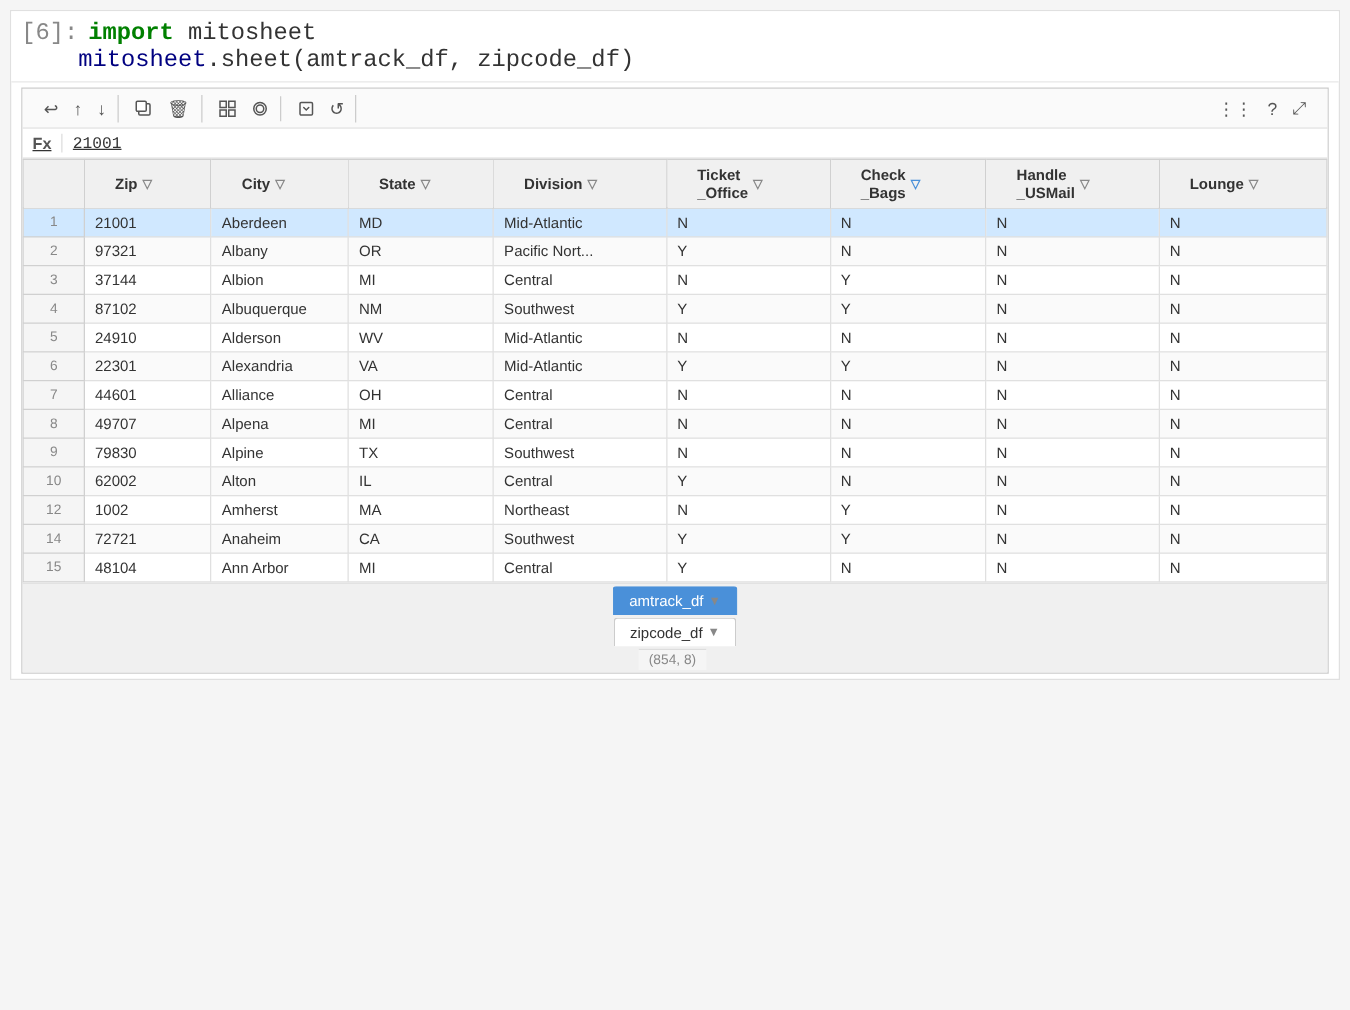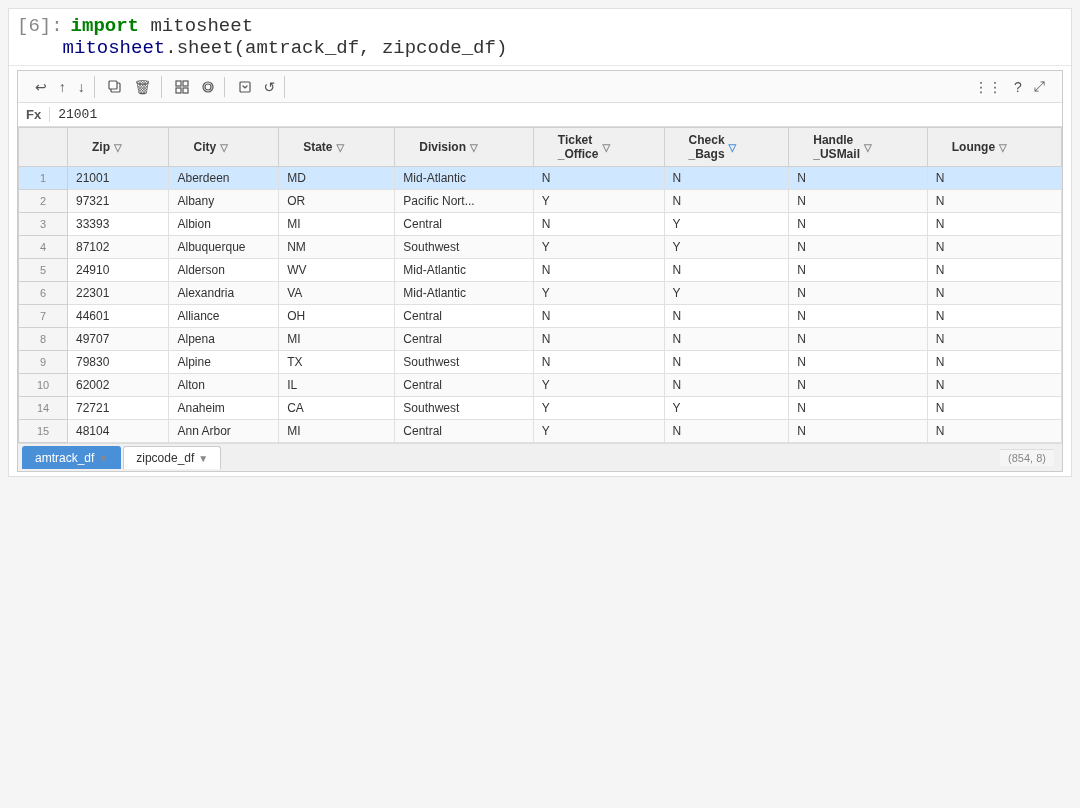--- a/index.html
+++ b/index.html
@@ -75,20 +75,21 @@
       justify-content: center;
     }
 
     .formula-bar {
       display: flex;
       align-items: center;
       padding: 4px 8px;
       border-bottom: 1px solid #ddd;
       background: #fff;
       gap: 8px;
+      text-decoration: underline;
     }
 
     .fx-label {
       font-weight: bold;
       color: #555;
       font-size: 13px;
       border-right: 1px solid #ddd;
       padding-right: 8px;
     }
 
@@ -172,20 +173,21 @@
       background: #d0e8ff !important;
     }
 
     .tab-bar {
       display: flex;
       align-items: center;
       padding: 2px 4px;
       background: #f0f0f0;
       border-top: 1px solid #ddd;
       gap: 2px;
+      flex-direction: column;
     }
 
     .tab {
       padding: 4px 12px;
       border: 1px solid #ccc;
       border-bottom: none;
       border-radius: 3px 3px 0 0;
       background: #fff;
       cursor: pointer;
       font-size: 12px;
@@ -352,21 +354,21 @@
               <td>Albany</td>
               <td>OR</td>
               <td>Pacific Nort...</td>
               <td>Y</td>
               <td>N</td>
               <td>N</td>
               <td>N</td>
             </tr>
             <tr>
               <td class="row-num">3</td>
-              <td>33393</td>
+              <td>37144</td>
               <td>Albion</td>
               <td>MI</td>
               <td>Central</td>
               <td>N</td>
               <td>Y</td>
               <td>N</td>
               <td>N</td>
             </tr>
             <tr>
               <td class="row-num">4</td>
@@ -439,20 +441,31 @@
               <td>62002</td>
               <td>Alton</td>
               <td>IL</td>
               <td>Central</td>
               <td>Y</td>
               <td>N</td>
               <td>N</td>
               <td>N</td>
             </tr>
             <tr>
+              <td class="row-num">12</td>
+              <td>1002</td>
+              <td>Amherst</td>
+              <td>MA</td>
+              <td>Northeast</td>
+              <td>N</td>
+              <td>Y</td>
+              <td>N</td>
+              <td>N</td>
+            </tr>
+            <tr>
               <td class="row-num">14</td>
               <td>72721</td>
               <td>Anaheim</td>
               <td>CA</td>
               <td>Southwest</td>
               <td>Y</td>
               <td>Y</td>
               <td>N</td>
               <td>N</td>
             </tr>

